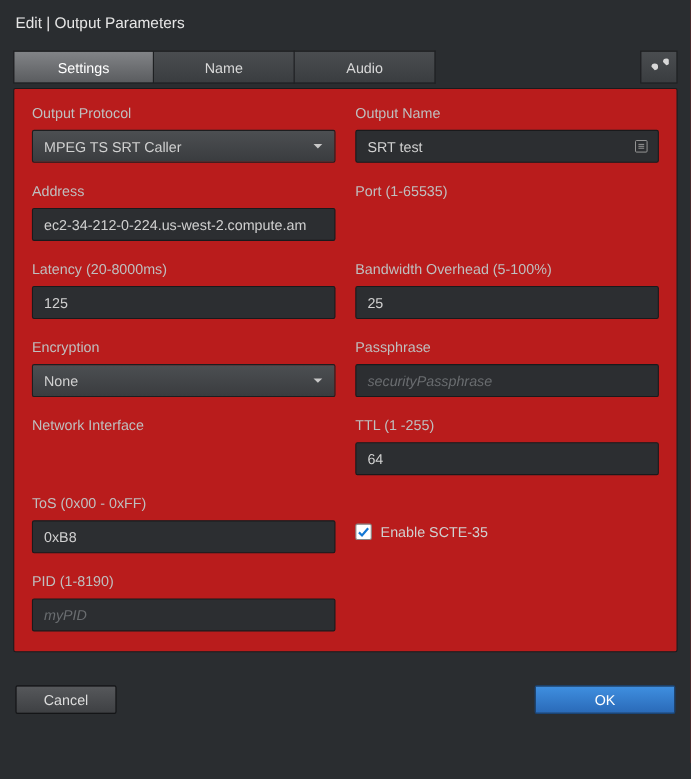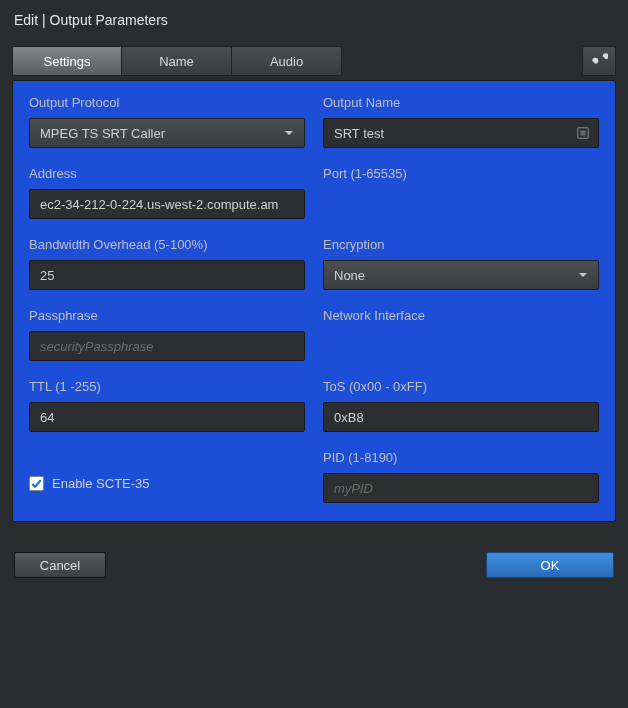--- a/index.html
+++ b/index.html
@@ -23,21 +23,21 @@
 
   
   .tab-row {
     display: flex;
     align-items: center;
     padding: 0 12px;
     margin-top: 6px;
     gap: 0;
   }
   .tab {
-    width: 110px;
+    width: 128px;
     height: 30px;
     display: flex;
     align-items: center;
     justify-content: center;
     background: linear-gradient(to bottom, #4a4d50, #3a3d40);
     border: 1px solid #1e2022;
     color: #d8d8d8;
     cursor: pointer;
   }
   .tab.active {
@@ -54,21 +54,21 @@
     justify-content: center;
     background: linear-gradient(to bottom, #4a4d50, #3a3d40);
     border: 1px solid #1e2022;
     cursor: pointer;
   }
   .tools-btn svg { width: 18px; height: 18px; fill: #d8d8d8; }
 
   
   .panel {
     margin: 4px 12px 12px 12px;
-    background: #1d4ed8;
+    background: #b91c1c;
     border: 1px solid #1a1b1d;
     border-radius: 2px;
     padding: 14px 16px 18px 16px;
   }
   .grid {
     display: grid;
     grid-template-columns: 1fr 1fr;
     column-gap: 18px;
     row-gap: 8px;
   }
@@ -229,20 +229,26 @@
       <div class="label">Address</div>
       <div class="input">
         <input value="ec2-34-212-0-224.us-west-2.compute.am" style="">
       </div>
     </div>
 
     <div class="field">
       <div class="label">Port (1-65535)</div>
     </div>
 
+    <div class="field">
+      <div class="label">Latency (20-8000ms)</div>
+      <div class="input">
+        <input value="125" style="">
+      </div>
+    </div>
 
     <div class="field">
       <div class="label">Bandwidth Overhead (5-100%)</div>
       <div class="input">
         <input value="25" style="">
       </div>
     </div>
 
     <div class="field">
       <div class="label">Encryption</div>

